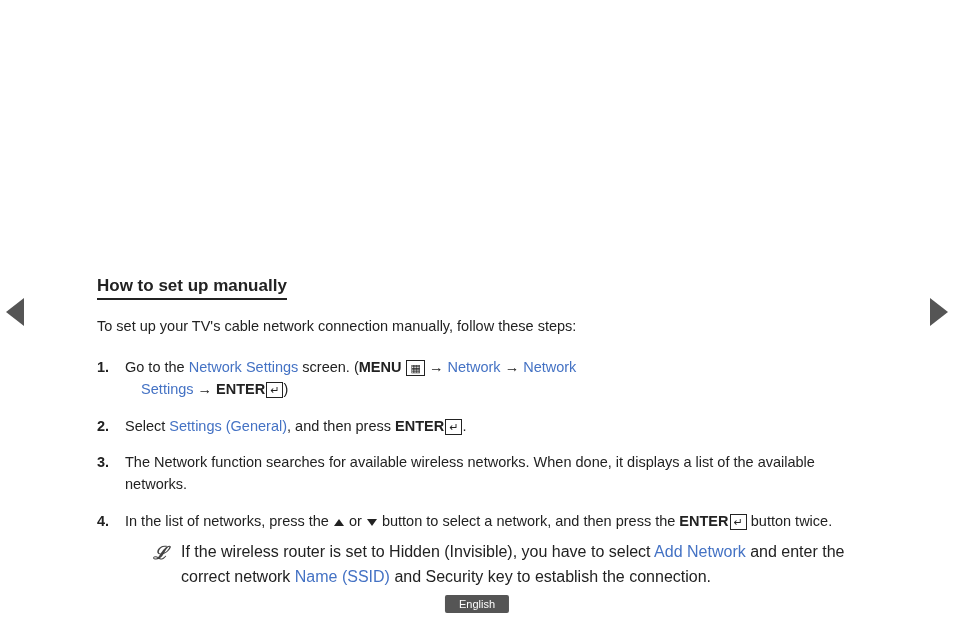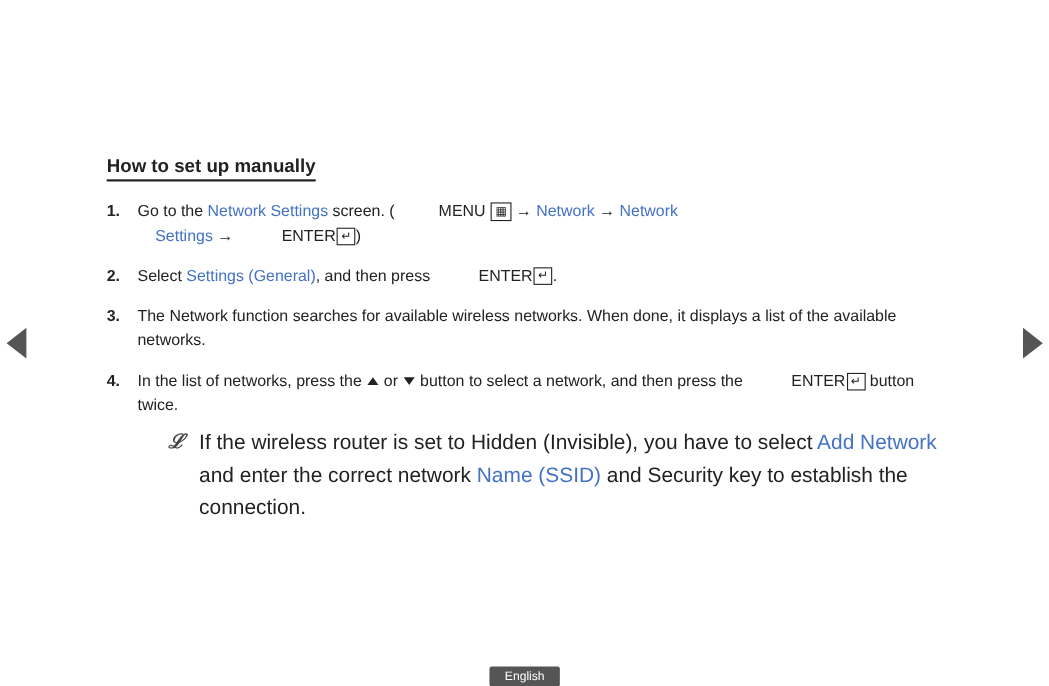--- a/index.html
+++ b/index.html
@@ -17,21 +17,21 @@
       color: #222222;
       position: relative;
       overflow: hidden;
     }
 
     .page-container {
       width: 954px;
       height: 624px;
       position: relative;
       display: flex;
-      align-items: center;
+      align-items: flex-end;
       justify-content: center;
     }
 
     .content-area {
       width: 820px;
       padding: 28px 30px 20px 30px;
       position: relative;
     }
 
     .page-title {
@@ -74,22 +74,21 @@
       color: #222;
       flex: 1;
     }
 
     .blue-link {
       color: #4472c4;
       margin-top: 24px;
     }
 
     .bold-text {
-      font-weight: normal;
-      margin-left: 40px;
+      font-weight: bold;
     }
 
     .enter-box {
       display: inline-block;
       border: 1.5px solid #222;
       padding: 0px 3px;
       font-size: 11px;
       vertical-align: middle;
       margin-left: 1px;
       line-height: 1.3;
@@ -114,21 +113,21 @@
     }
 
     .note-icon {
       min-width: 30px;
       font-size: 16px;
       color: #444;
       padding-top: 0px;
     }
 
     .note-content {
-      font-size: 19px;
+      font-size: 16px;
       color: #222;
       flex: 1;
     }
 
     
     .nav-arrow-left {
       position: absolute;
       left: 0;
       top: 50%;
       transform: translateY(-50%);
@@ -165,21 +164,21 @@
       width: 0;
       height: 0;
       border-top: 14px solid transparent;
       border-bottom: 14px solid transparent;
       border-left: 18px solid #555;
     }
 
     
     .language-footer {
       position: absolute;
-      bottom: 0;
+      bottom: 11px;
       left: 50%;
       transform: translateX(-50%);
       background: #555;
       color: #fff;
       font-size: 11px;
       padding: 3px 14px;
       border-radius: 2px;
     }
 
     .up-arrow {
@@ -214,20 +213,21 @@
   </div>
 
   <div class="nav-arrow-right">
     <div class="arrow-right-shape"></div>
   </div>
 
   <div class="content-area">
 
     <div class="page-title">How to set up manually</div>
 
+    <p class="intro-text">To set up your TV's cable network connection manually, follow these steps:</p>
 
     <ol class="steps-list">
 
       <li class="step-item">
         <span class="step-number">1.</span>
         <span class="step-content">
           Go to the <span class="blue-link">Network Settings</span> screen. (<span class="bold-text">MENU</span> <span class="menu-icon">▦</span> → <span class="blue-link">Network</span> → <span class="blue-link">Network<br>&nbsp;&nbsp;&nbsp;&nbsp;Settings</span> → <span class="bold-text">ENTER</span><span class="enter-box">↵</span>)
         </span>
       </li>
 

